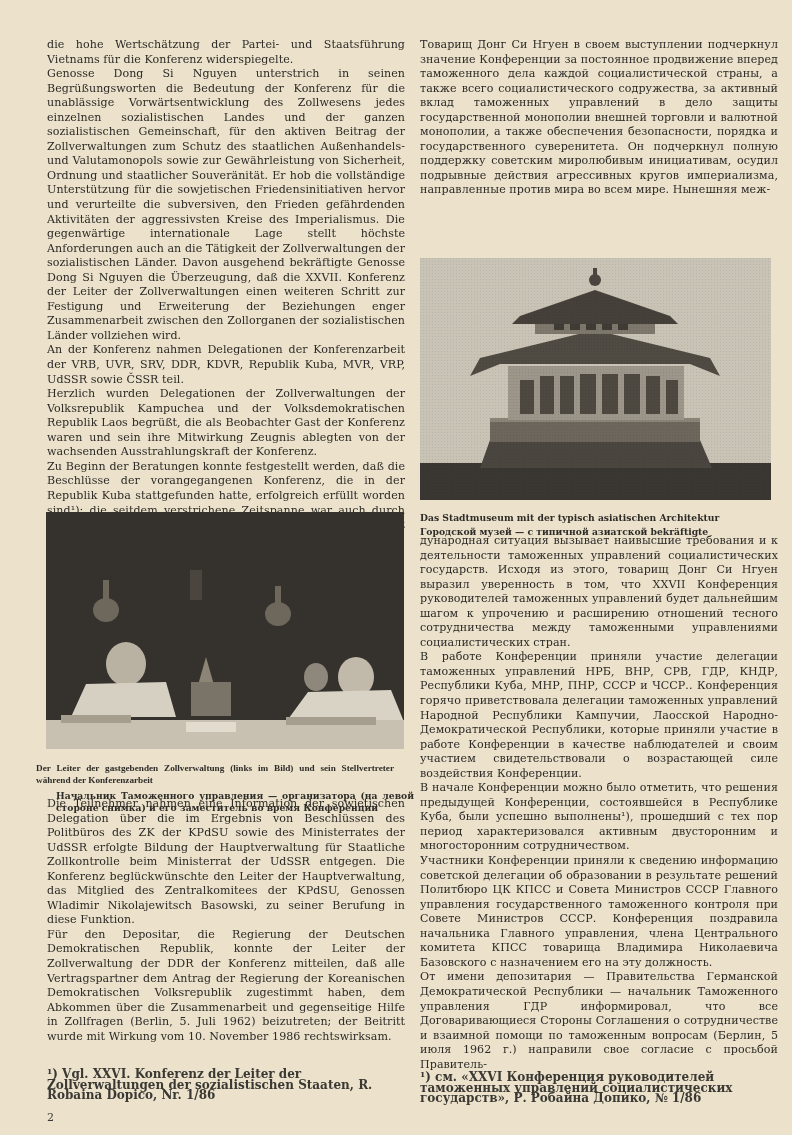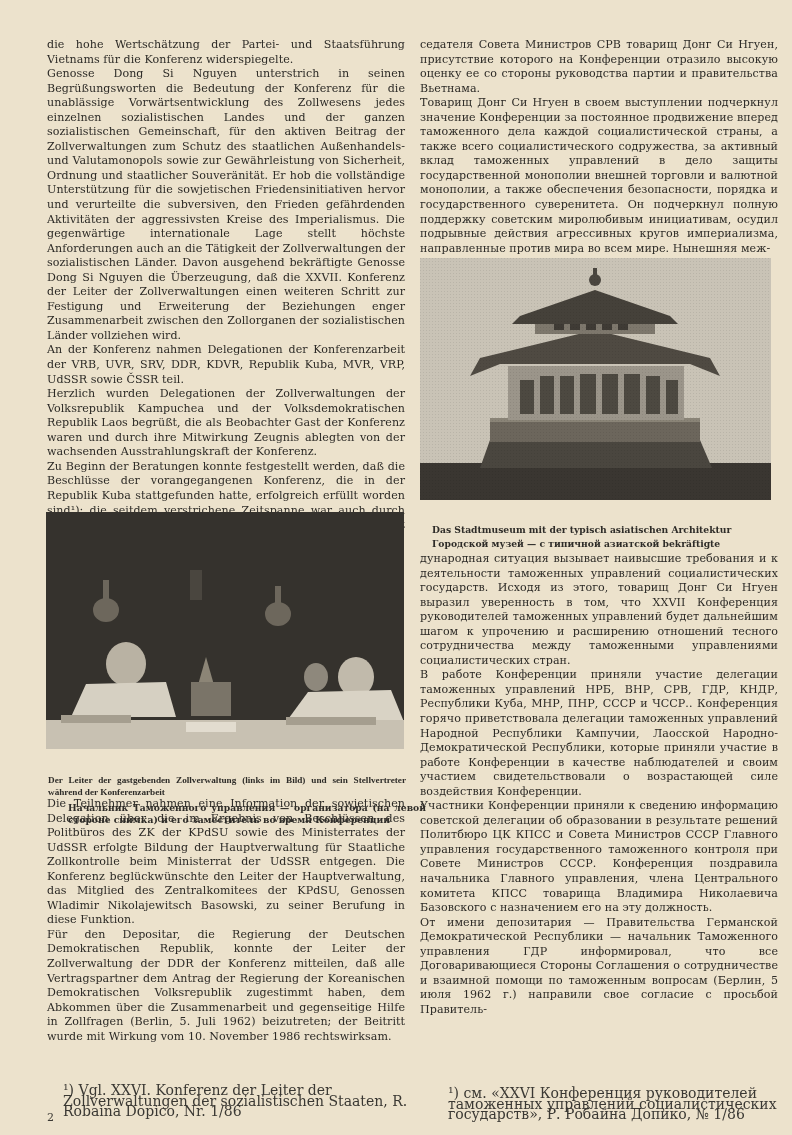--- a/index.html
+++ b/index.html
@@ -12,45 +12,44 @@
   .col { position:absolute; width:358px; }
   #col-left { left:47px; top:38px; }
   #col-right { left:420px; top:38px; }
   .para {
     font-size:11.1px; line-height:14.55px; margin:0;
     text-align:justify; hyphens:manual; letter-spacing:0.05px;
   }
   .photo { position:absolute; overflow:hidden; }
   #photo-conference { left:46px; top:512px; width:358px; height:237px; background:#37342e; }
   #photo-museum { left:420px; top:258px; width:351px; height:242px; background:#c8c2b6; }
-  .caption { position:absolute; font-size:9.2px; line-height:12px; font-weight:bold; color:#2e2c28; margin:12px; }
+  .caption { position:absolute; font-size:9.2px; line-height:12px; font-weight:bold; color:#2e2c28; margin:0; }
   #caption-left-de { left:36px; top:762px; width:358px; text-align:justify;font-family:Liberation Serif, serif; }
   #caption-left-ru { left:56px; top:790px; width:358px; text-align:justify; }
   #caption-right-de { left:420px; top:512px; width:351px; }
   #caption-right-ru { left:420px; top:526px; width:351px; }
   #col-left-lower { left:47px; top:797px; }
-  #col-right-lower { left:420px; top:552px; }
-  .footnote { position:absolute; font-size:14px; line-height:10.5px; margin:16px; color:#3a3833; }
+  #col-right-lower { left:420px; top:534px; }
+  .footnote { position:absolute; font-size:12px; line-height:10.5px; margin:0; color:#3a3833;font-weight:bold; }
   #footnote-left { left:47px; top:1069px; width:360px; }
-  #footnote-right { left:432px; top:1072px; width:355px; }
+  #footnote-right { left:420px; top:1072px; width:355px; }
   #page-number { position:absolute; left:47px; top:1111px; font-size:11px; color:#3a3833; }
 </style>
 </head>
 <body>
 
 <div class="col" id="col-left">
   <p class="para">die hohe Wertschätzung der Partei- und Staatsführung Vietnams für die Konferenz widerspiegelte.</p>
   <p class="para">Genosse Dong Si Nguyen unterstrich in seinen Begrüßungsworten die Bedeutung der Konferenz für die unablässige Vorwärtsentwicklung des Zollwesens jedes einzelnen sozialistischen Landes und der ganzen sozialistischen Gemeinschaft, für den aktiven Beitrag der Zollverwaltungen zum Schutz des staatlichen Außenhandels- und Valutamonopols sowie zur Gewährleistung von Sicherheit, Ordnung und staatlicher Souveränität. Er hob die vollständige Unterstützung für die sowjetischen Friedensinitiativen hervor und verurteilte die subversiven, den Frieden gefährdenden Aktivitäten der aggressivsten Kreise des Imperialismus. Die gegenwärtige internationale Lage stellt höchste Anforderungen auch an die Tätigkeit der Zollverwaltungen der sozialistischen Länder. Davon ausgehend bekräftigte Genosse Dong Si Nguyen die Überzeugung, daß die XXVII. Konferenz der Leiter der Zollverwaltungen einen weiteren Schritt zur Festigung und Erweiterung der Beziehungen enger Zusammenarbeit zwischen den Zollorganen der sozialistischen Länder vollziehen wird.</p>
   <p class="para">An der Konferenz nahmen Delegationen der Konferenzarbeit der VRB, UVR, SRV, DDR, KDVR, Republik Kuba, MVR, VRP, UdSSR sowie ČSSR teil.</p>
-  <p class="para">Herzlich wurden Delegationen der Zollverwaltungen der Volksrepublik Kampuchea und der Volksdemokratischen Republik Laos begrüßt, die als Beobachter Gast der Konferenz waren und durch ihre Mitwirkung Zeugnis ablegten von der wachsenden Ausstrahlungskraft der Konferenz.</p>
+  <p class="para">Herzlich wurden Delegationen der Zollverwaltungen der Volksrepublik Kampuchea und der Volksdemokratischen Republik Laos begrüßt, die als Beobachter Gast der Konferenz waren und sein ihre Mitwirkung Zeugnis ablegten von der wachsenden Ausstrahlungskraft der Konferenz.</p>
   <p class="para">Zu Beginn der Beratungen konnte festgestellt werden, daß die Beschlüsse der vorangegangenen Konferenz, die in der Republik Kuba stattgefunden hatte, erfolgreich erfüllt worden sind¹); die seitdem verstrichene Zeitspanne war auch durch eine aktive bi- und multilaterale Zusammenarbeit gekennzeichnet.</p>
 </div>
 
 <div class="col" id="col-right">
-  <p class="para">седателя Совета Министров СРВ товарищ Донг Си Нгуен, присутствие которого на Конференции отразило высокую оценку ее со стороны руководства партии и правительства Вьетнама.</p>
   <p class="para">Товарищ Донг Си Нгуен в своем выступлении подчеркнул значение Конференции за постоянное продвижение вперед таможенного дела каждой социалистической страны, а также всего социалистического содружества, за активный вклад таможенных управлений в дело защиты государственной монополии внешней торговли и валютной монополии, а также обеспечения безопасности, порядка и государственного суверенитета. Он подчеркнул полную поддержку советским миролюбивым инициативам, осудил подрывные действия агрессивных кругов империализма, направленные против мира во всем мире. Нынешняя меж-</p>
 </div>
 
 <div class="photo" id="photo-museum">
   <svg width="351" height="242" viewBox="0 0 351 242">
     <defs>
       <pattern id="grain" width="3" height="3" patternUnits="userSpaceOnUse">
         <rect width="3" height="3" fill="none"></rect>
         <rect x="0" y="0" width="1" height="1" fill="rgba(0,0,0,0.08)"></rect>
       </pattern>
@@ -129,20 +128,21 @@
 <p class="caption" id="caption-left-ru">Начальник Таможенного управления — организатора (на левой стороне снимка) и его заместитель во время Конференции</p>
 
 <div class="col" id="col-left-lower">
   <p class="para">Die Teilnehmer nahmen eine Information der sowjetischen Delegation über die im Ergebnis von Beschlüssen des Politbüros des ZK der KPdSU sowie des Ministerrates der UdSSR erfolgte Bildung der Hauptverwaltung für Staatliche Zollkontrolle beim Ministerrat der UdSSR entgegen. Die Konferenz beglückwünschte den Leiter der Hauptverwaltung, das Mitglied des Zentralkomitees der KPdSU, Genossen Wladimir Nikolajewitsch Basowski, zu seiner Berufung in diese Funktion.</p>
   <p class="para">Für den Depositar, die Regierung der Deutschen Demokratischen Republik, konnte der Leiter der Zollverwaltung der DDR der Konferenz mitteilen, daß alle Vertragspartner dem Antrag der Regierung der Koreanischen Demokratischen Volksrepublik zugestimmt haben, dem Abkommen über die Zusammenarbeit und gegenseitige Hilfe in Zollfragen (Berlin, 5. Juli 1962) beizutreten; der Beitritt wurde mit Wirkung vom 10. November 1986 rechtswirksam.</p>
 </div>
 
 <div class="col" id="col-right-lower">
   <p class="para">дународная ситуация вызывает наивысшие требования и к деятельности таможенных управлений социалистических государств. Исходя из этого, товарищ Донг Си Нгуен выразил уверенность в том, что XXVII Конференция руководителей таможенных управлений будет дальнейшим шагом к упрочению и расширению отношений тесного сотрудничества между таможенными управлениями социалистических стран.</p>
   <p class="para">В работе Конференции приняли участие делегации таможенных управлений НРБ, ВНР, СРВ, ГДР, КНДР, Республики Куба, МНР, ПНР, СССР и ЧССР.. Конференция горячо приветствовала делегации таможенных управлений Народной Республики Кампучии, Лаосской Народно-Демократической Республики, которые приняли участие в работе Конференции в качестве наблюдателей и своим участием свидетельствовали о возрастающей силе воздействия Конференции.</p>
+  <p class="para">В начале Конференции можно было отметить, что решения предыдущей Конференции, состоявшейся в Республике Куба, были успешно выполнены¹), прошедший с тех пор период характеризовался активным двусторонним и многосторонним сотрудничеством.</p>
   <p class="para">Участники Конференции приняли к сведению информацию советской делегации об образовании в результате решений Политбюро ЦК КПСС и Совета Министров СССР Главного управления государственного таможенного контроля при Совете Министров СССР. Конференция поздравила начальника Главного управления, члена Центрального комитета КПСС товарища Владимира Николаевича Базовского с назначением его на эту должность.</p>
   <p class="para">От имени депозитария — Правительства Германской Демократической Республики — начальник Таможенного управления ГДР информировал, что все Договаривающиеся Стороны Соглашения о сотрудничестве и взаимной помощи по таможенным вопросам (Берлин, 5 июля 1962 г.) направили свое согласие с просьбой Правитель-</p>
 </div>
 
 <p class="footnote" id="footnote-left">¹) Vgl. XXVI. Konferenz der Leiter der Zollverwaltungen der sozialistischen Staaten, R. Robaina Dopico, Nr. 1/86</p>
 <p class="footnote" id="footnote-right">¹) см. «XXVI Конференция руководителей таможенных управлений социалистических государств», Р. Робайна Допико, № 1/86</p>
 
 <div id="page-number">2</div>
 
 </body></html>

